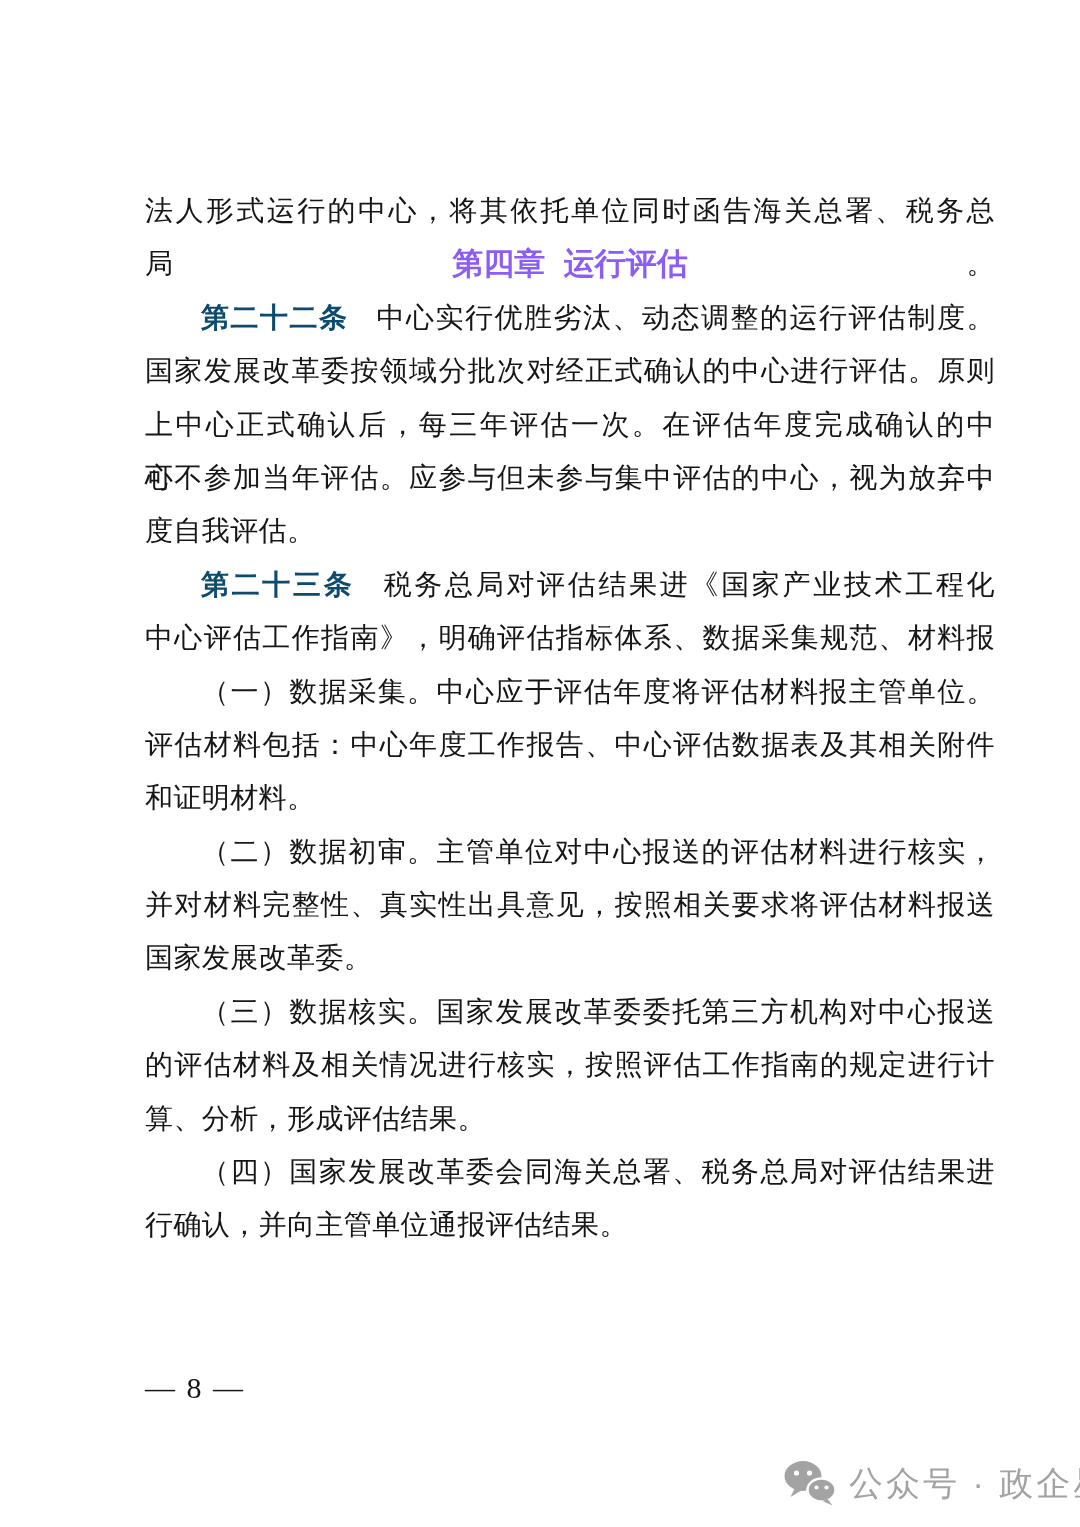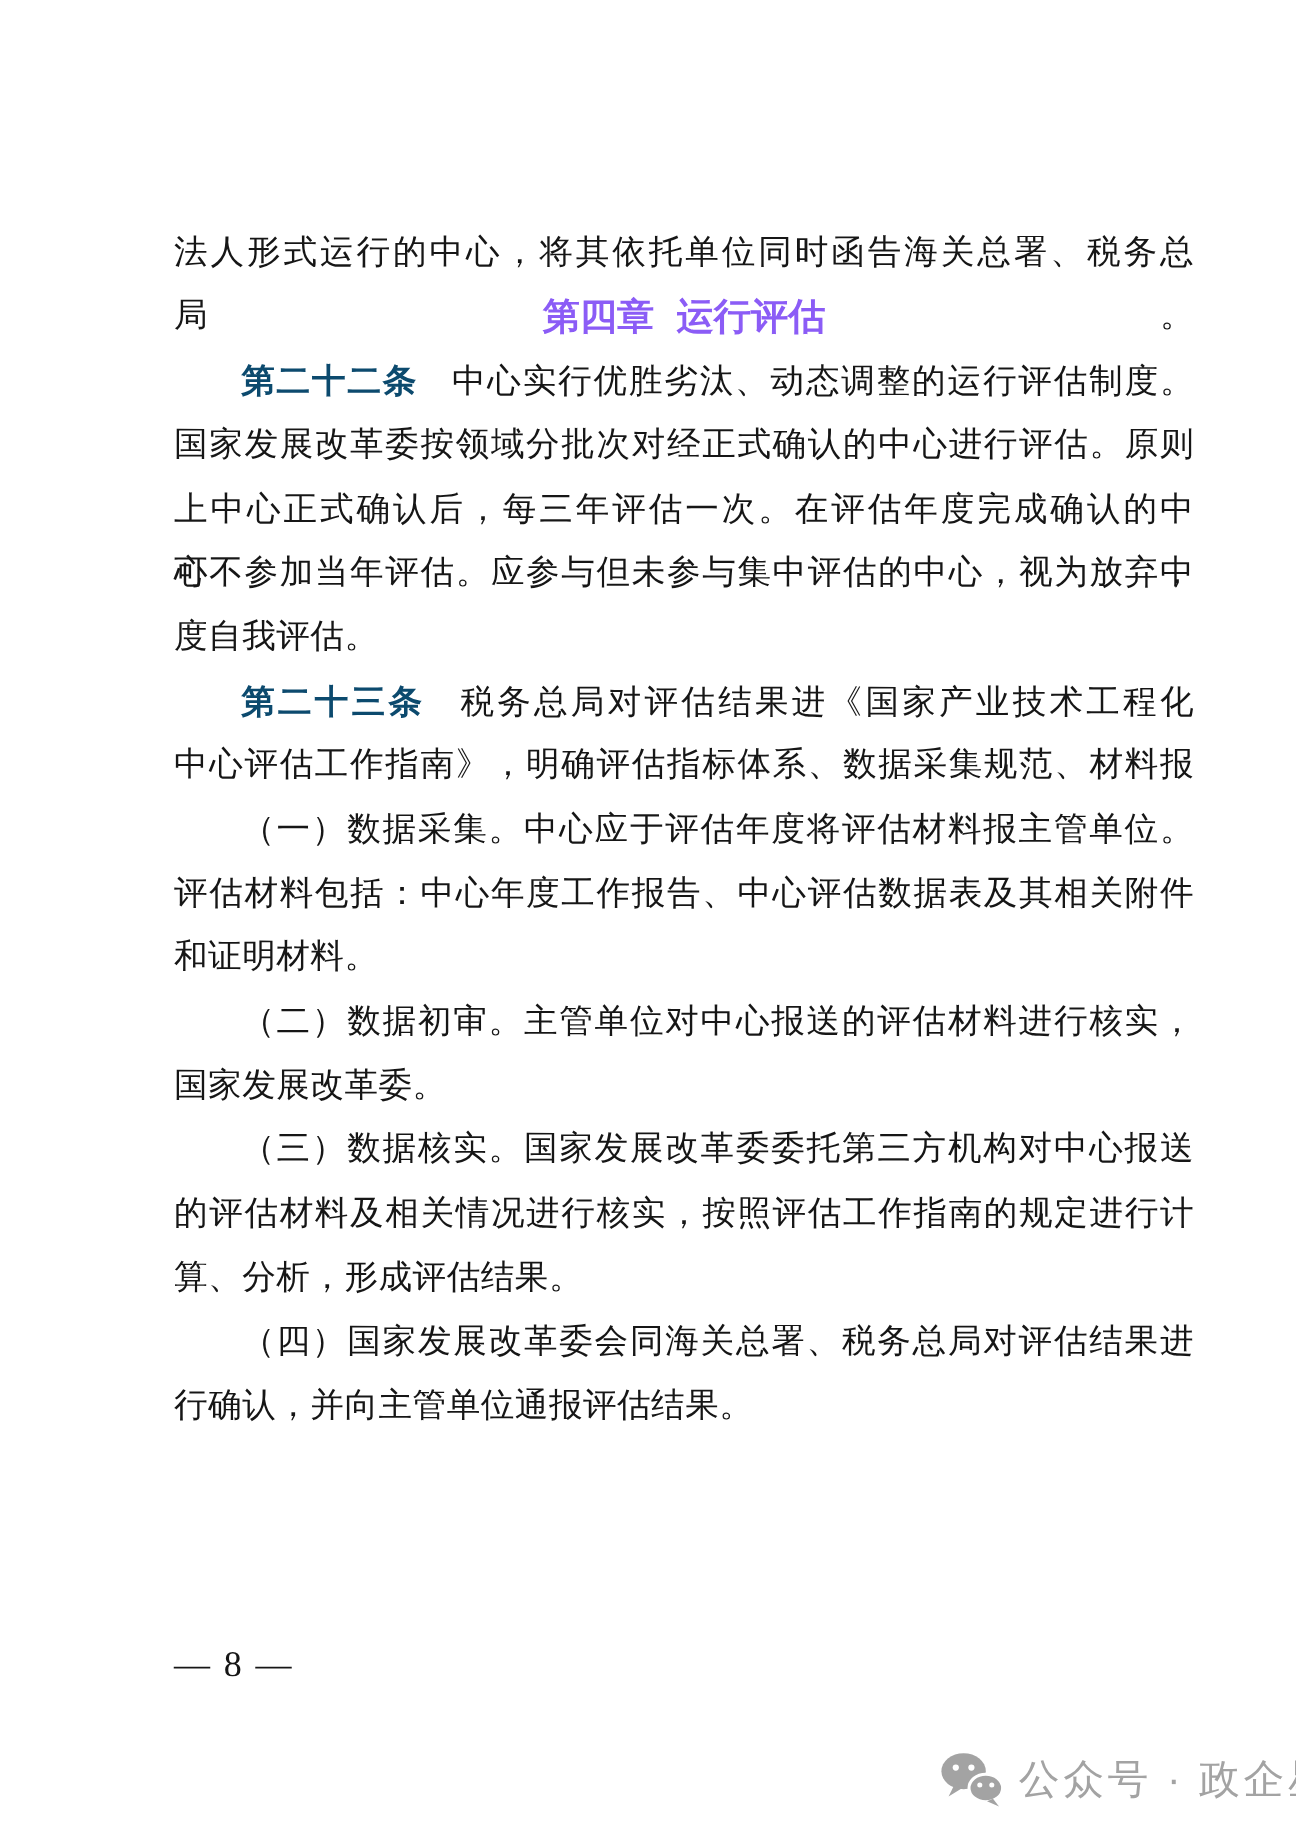--- a/index.html
+++ b/index.html
@@ -95,20 +95,21 @@
 
     <div class="line indent full"><span class="term">第二十三条</span><span class="term-gap"></span><span>税务总局对评估结果进《国家产业技术工程化</span></div>
 
     <div class="line full">中心评估工作指南》，明确评估指标体系、数据采集规范、材料报</div>
 
     <div class="line indent full">（一）数据采集。中心应于评估年度将评估材料报主管单位。</div>
     <div class="line full">评估材料包括：中心年度工作报告、中心评估数据表及其相关附件</div>
     <div class="line">和证明材料。</div>
 
     <div class="line indent full">（二）数据初审。主管单位对中心报送的评估材料进行核实，</div>
+    <div class="line full">并对材料完整性、真实性出具意见，按照相关要求将评估材料报送</div>
     <div class="line">国家发展改革委。</div>
 
     <div class="line indent full">（三）数据核实。国家发展改革委委托第三方机构对中心报送</div>
     <div class="line full">的评估材料及相关情况进行核实，按照评估工作指南的规定进行计</div>
     <div class="line">算、分析，形成评估结果。</div>
 
     <div class="line indent full">（四）国家发展改革委会同海关总署、税务总局对评估结果进</div>
     <div class="line">行确认，并向主管单位通报评估结果。</div>
 
   </main>

